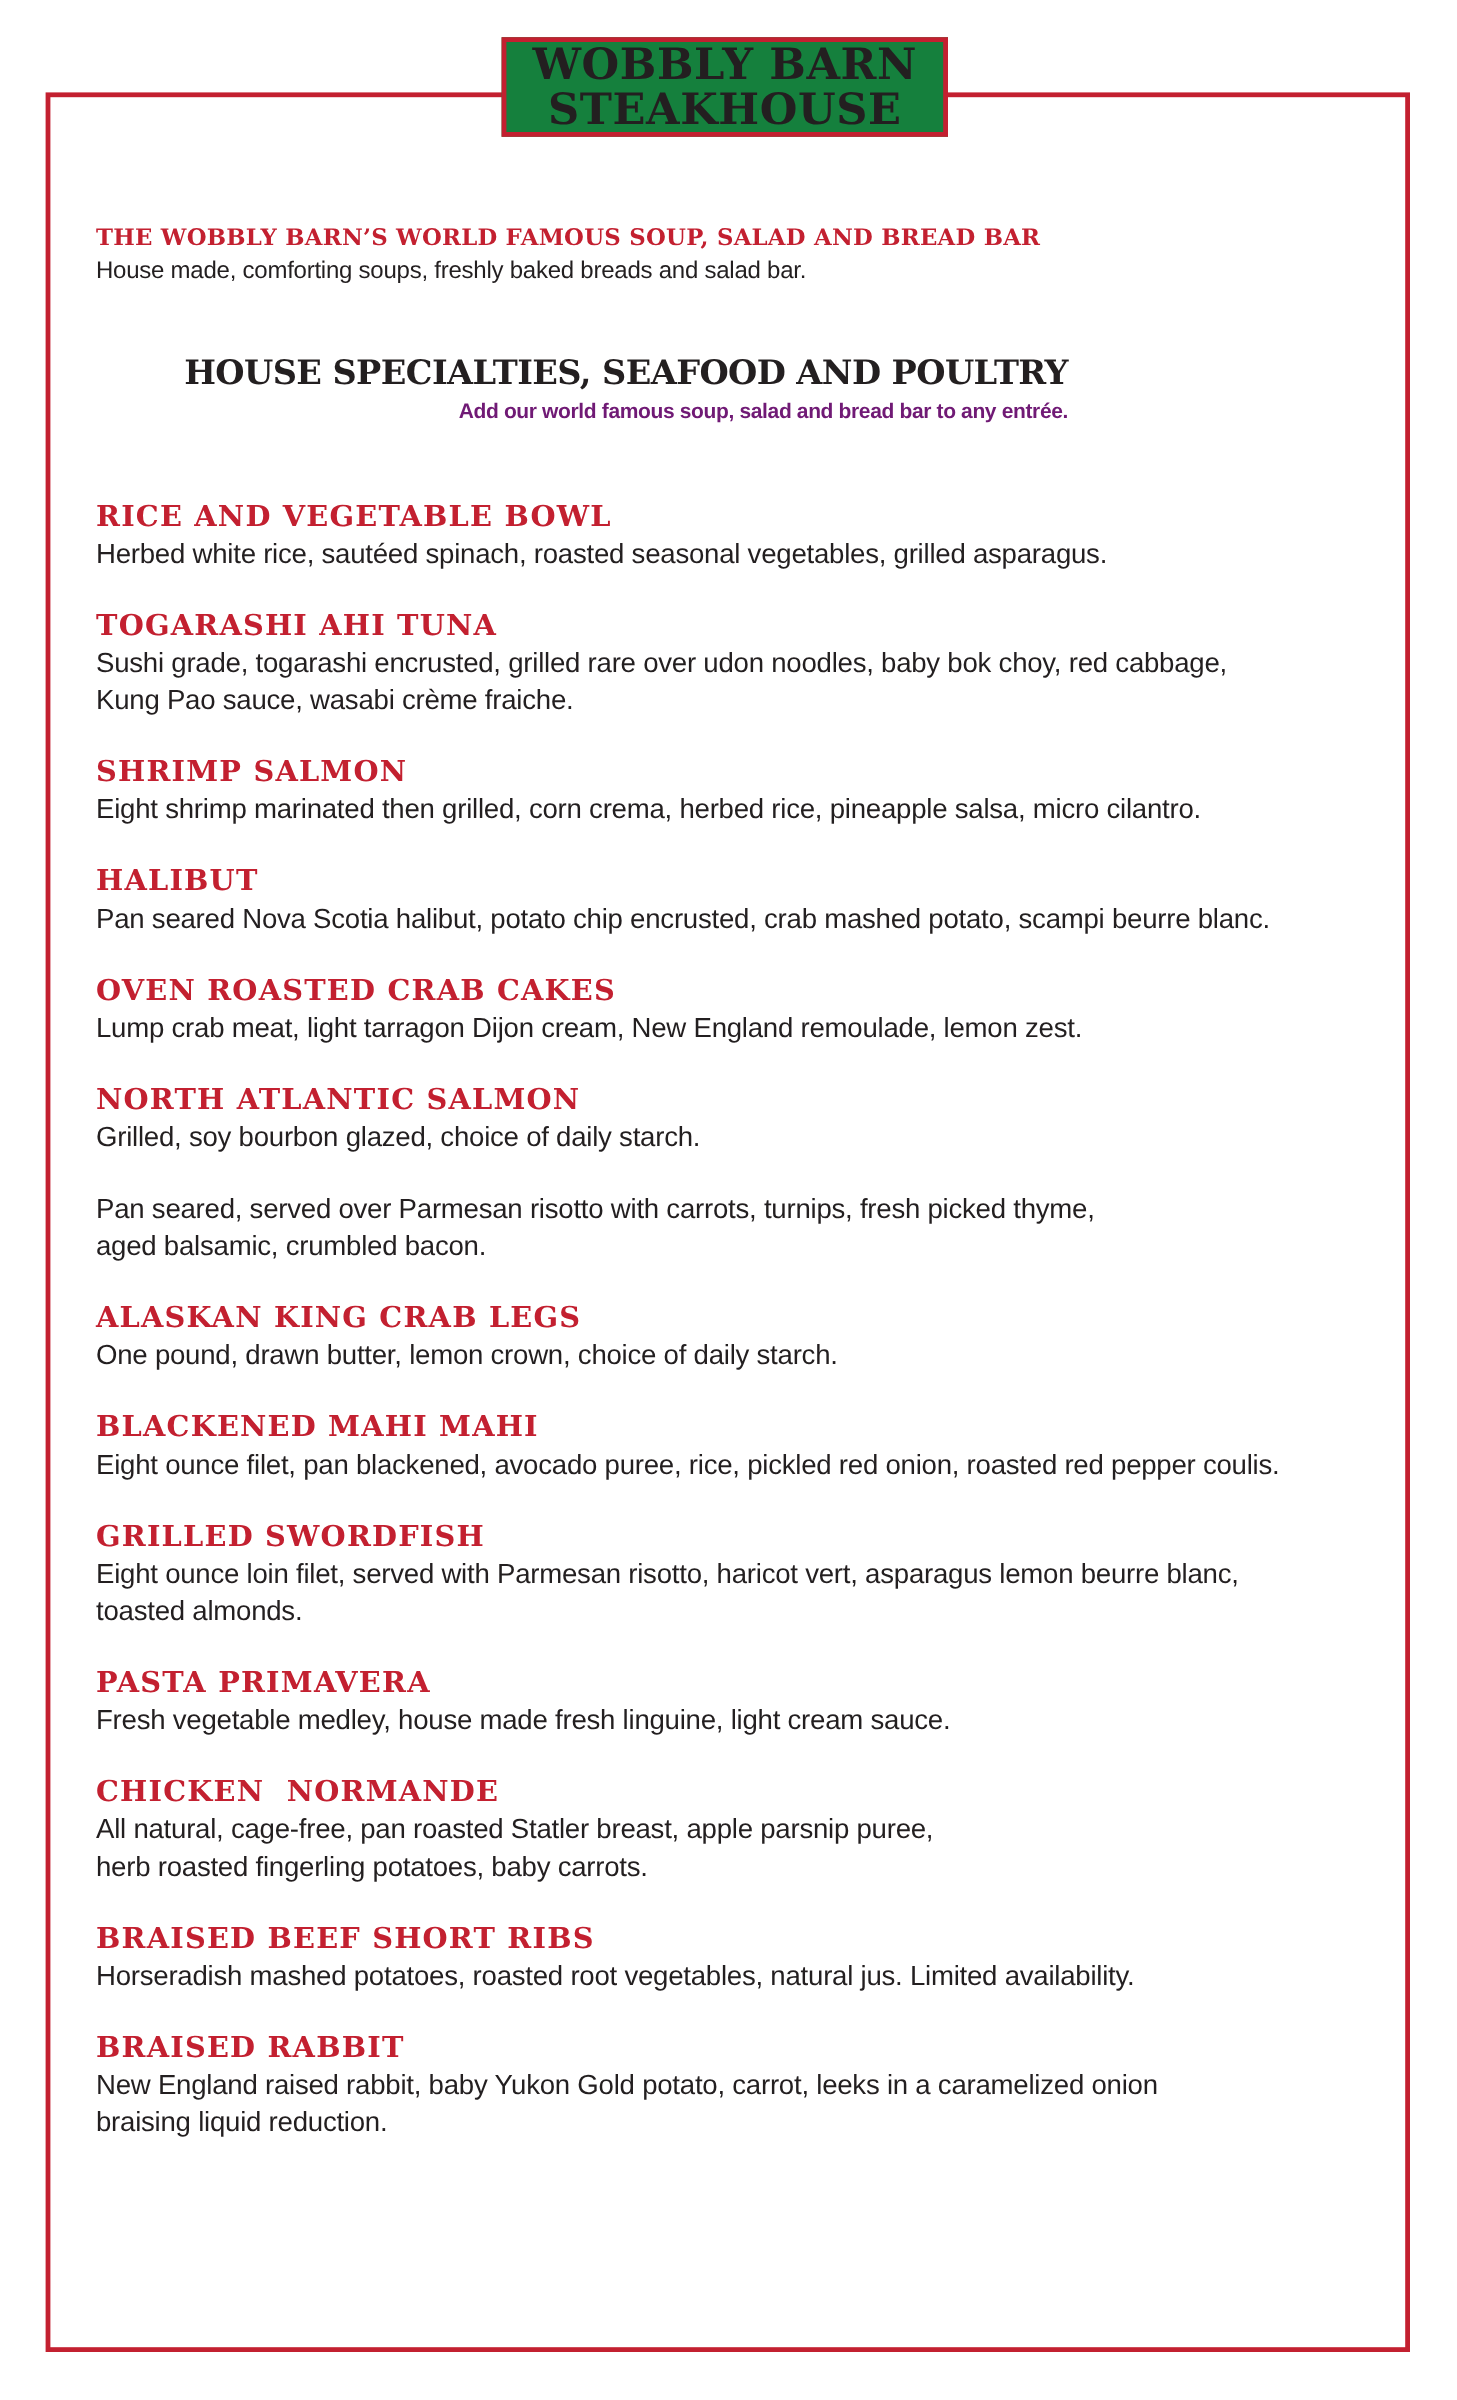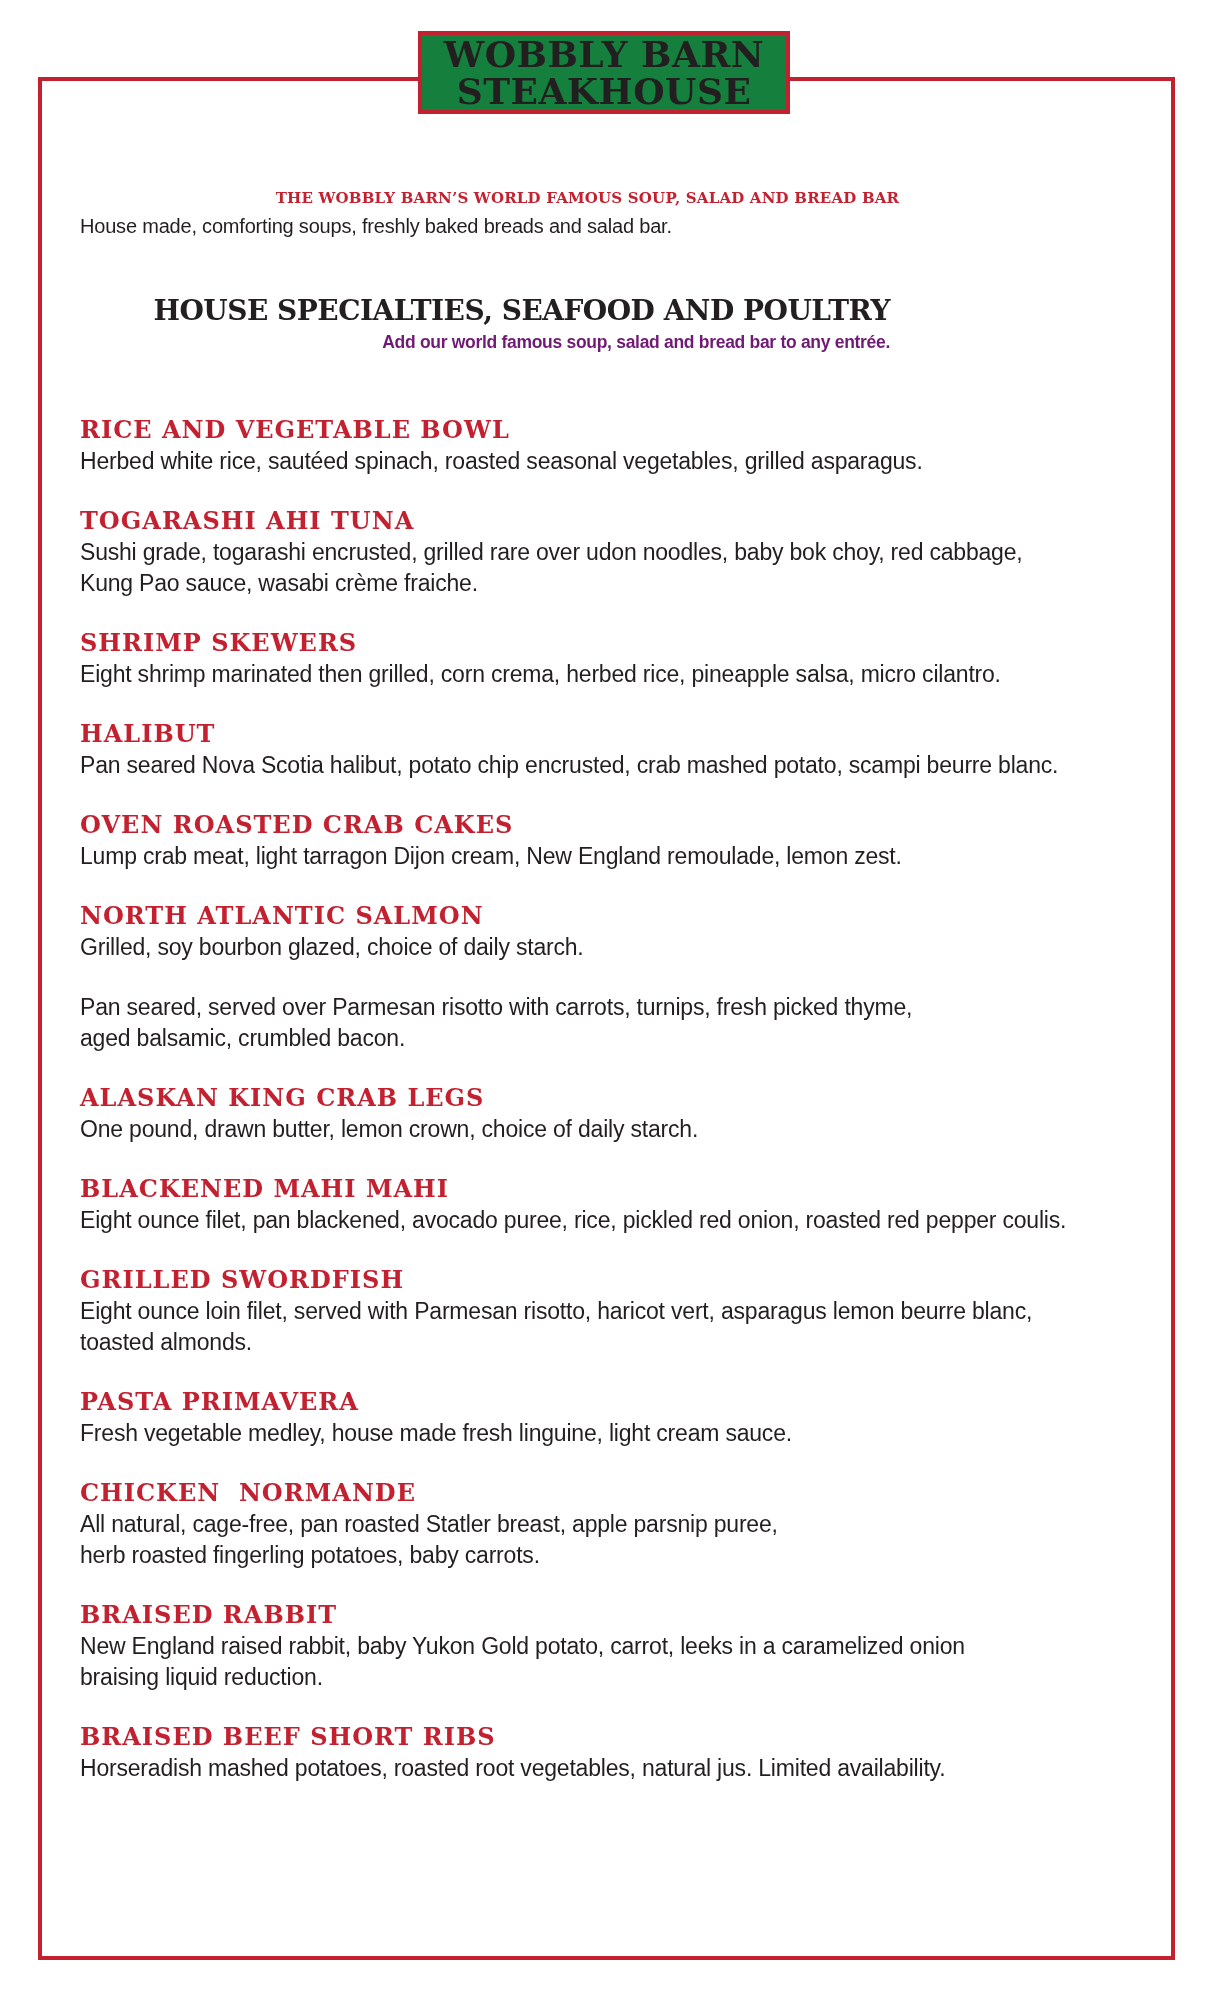--- a/index.html
+++ b/index.html
@@ -53,26 +53,25 @@
   }
   .content {
     position: absolute;
     left: 80px;
     top: 185px;
     width: 1015px;
   }
   .intro-title {
     font-family: "DejaVu Serif", serif;
     font-weight: bold;
-    font-size: 15px;
+    font-size: 19px;
     line-height: 26px;
     letter-spacing: 0.2px;
     color: var(--accent);
     white-space: pre-wrap;
-    text-align: center;
   }
   .intro-desc {
     font-size: 20px;
     line-height: 31px;
     letter-spacing: -0.2px;
     color: var(--text);
   }
   .section-head {
     width: 810px;
     margin-top: 52px;
@@ -146,21 +145,21 @@
 
   <div class="menu-item">
     <div class="item-name">TOGARASHI AHI TUNA</div>
     <div class="item-desc">
           <div class="desc-line">Sushi grade, togarashi encrusted, grilled rare over udon noodles, baby bok choy, red cabbage,</div>
           <div class="desc-line">Kung Pao sauce, wasabi crème fraiche.</div>
         </div>
   </div>
 
   <div class="menu-item">
-    <div class="item-name">SHRIMP SKEWERS</div>
+    <div class="item-name">SHRIMP SALMON</div>
     <div class="item-desc">
           <div class="desc-line">Eight shrimp marinated then grilled, corn crema, herbed rice, pineapple salsa, micro cilantro.</div>
         </div>
   </div>
 
   <div class="menu-item">
     <div class="item-name">HALIBUT</div>
     <div class="item-desc">
           <div class="desc-line">Pan seared Nova Scotia halibut, potato chip encrusted, crab mashed potato, scampi beurre blanc.</div>
         </div>
@@ -218,27 +217,27 @@
 
   <div class="menu-item">
     <div class="item-name">CHICKEN  NORMANDE</div>
     <div class="item-desc">
           <div class="desc-line">All natural, cage-free, pan roasted Statler breast, apple parsnip puree,</div>
           <div class="desc-line">herb roasted fingerling potatoes, baby carrots.</div>
         </div>
   </div>
 
   <div class="menu-item">
+    <div class="item-name">BRAISED BEEF SHORT RIBS</div>
+    <div class="item-desc">
+          <div class="desc-line">Horseradish mashed potatoes, roasted root vegetables, natural jus. Limited availability.</div>
+        </div>
+  </div>
+
+  <div class="menu-item">
     <div class="item-name">BRAISED RABBIT</div>
     <div class="item-desc">
           <div class="desc-line">New England raised rabbit, baby Yukon Gold potato, carrot, leeks in a caramelized onion</div>
           <div class="desc-line">braising liquid reduction.</div>
         </div>
   </div>
-
-  <div class="menu-item">
-    <div class="item-name">BRAISED BEEF SHORT RIBS</div>
-    <div class="item-desc">
-          <div class="desc-line">Horseradish mashed potatoes, roasted root vegetables, natural jus. Limited availability.</div>
-        </div>
-  </div>
 </div>
 </div>
 
 </body></html>

